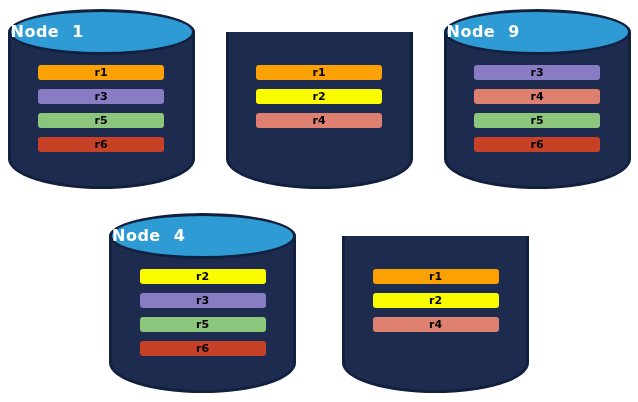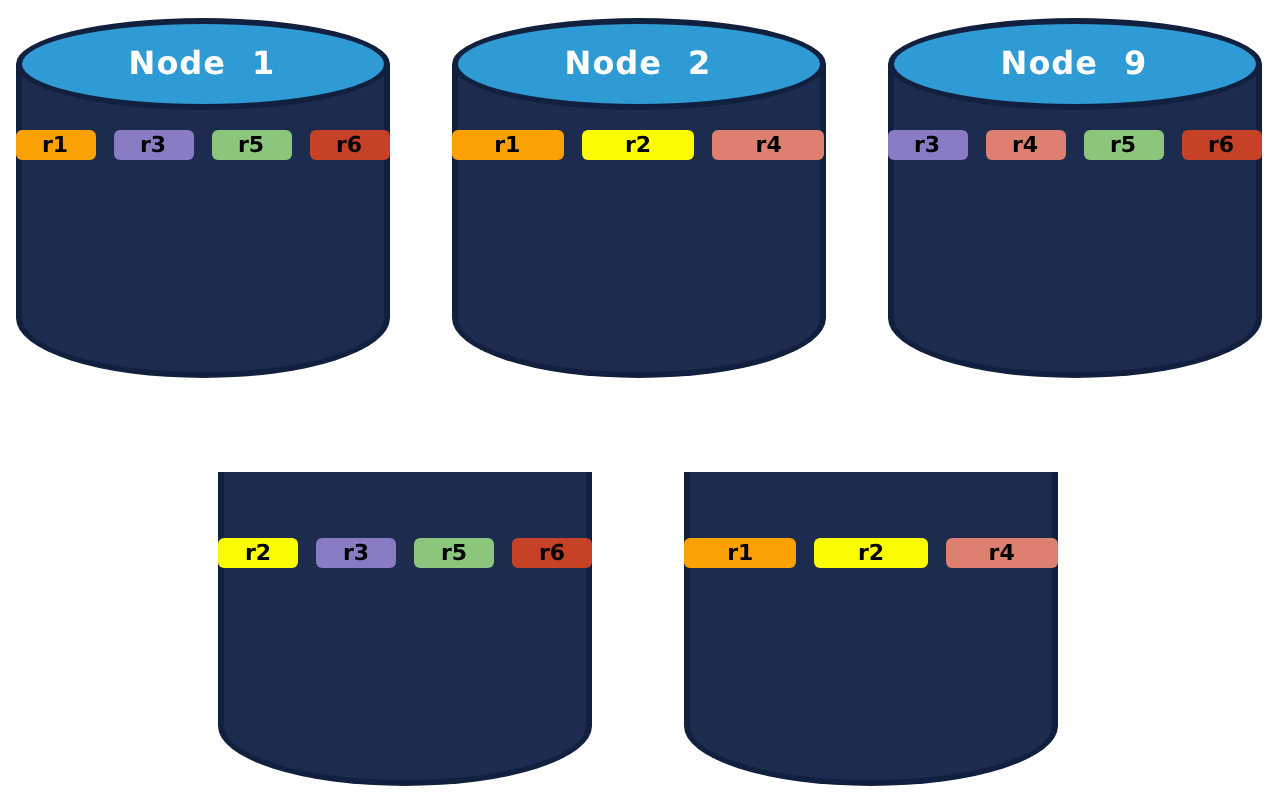--- a/index.html
+++ b/index.html
@@ -41,36 +41,36 @@
   }
   .cyl-top {
     position: absolute;
     left: 0; right: 0; top: 0;
     height: 46px;
     background: var(--cylinder-top, #2f9bd5);
     border: 3px solid var(--cylinder-outline, #12203f);
     border-radius: 50%;
     display: flex;
     align-items: center;
-    justify-content: center;
+    justify-content: flex-start;
   }
   .node-label {
     color: var(--node-label-text, #ffffff);
     font-size: 16px;
     font-weight: bold;
     letter-spacing: 0.5px;
     word-spacing: 7px;
     padding-bottom: 1px;
   }
   .replicas {
     position: absolute;
     left: 0; right: 0;
     top: 56px;
     display: flex;
-    flex-direction: row;
+    flex-direction: column;
     align-items: center;
     gap: 9px;
   }
   .replica-bar {
     width: 126px;
     height: 15px;
     border-radius: 3px;
     display: flex;
     align-items: center;
     justify-content: center;
@@ -102,23 +102,20 @@
           <div class="replica-bar" style="background: rgb(140, 197, 124);">
     <span class="replica-label">r5</span>
   </div>
           <div class="replica-bar" style="background: rgb(199, 65, 39);">
     <span class="replica-label">r6</span>
   </div>
         </div>
   </div>
       <div class="node">
     <div class="cyl-body"></div>
-    <div class="cyl-top">
-      <span class="node-label">Node 2</span>
-    </div>
     <div class="replicas">
           <div class="replica-bar" style="background: rgb(251, 161, 4);">
     <span class="replica-label">r1</span>
   </div>
           <div class="replica-bar" style="background: rgb(252, 252, 0);">
     <span class="replica-label">r2</span>
   </div>
           <div class="replica-bar" style="background: rgb(221, 128, 112);">
     <span class="replica-label">r4</span>
   </div>
@@ -141,20 +138,23 @@
   </div>
           <div class="replica-bar" style="background: rgb(199, 65, 39);">
     <span class="replica-label">r6</span>
   </div>
         </div>
   </div>
     </div>
   <div class="row row-2" id="row-2">
       <div class="node">
     <div class="cyl-body"></div>
+    <div class="cyl-top">
+      <span class="node-label">Node 4</span>
+    </div>
     <div class="replicas">
           <div class="replica-bar" style="background: rgb(252, 252, 0);">
     <span class="replica-label">r2</span>
   </div>
           <div class="replica-bar" style="background: rgb(138, 124, 196);">
     <span class="replica-label">r3</span>
   </div>
           <div class="replica-bar" style="background: rgb(140, 197, 124);">
     <span class="replica-label">r5</span>
   </div>

